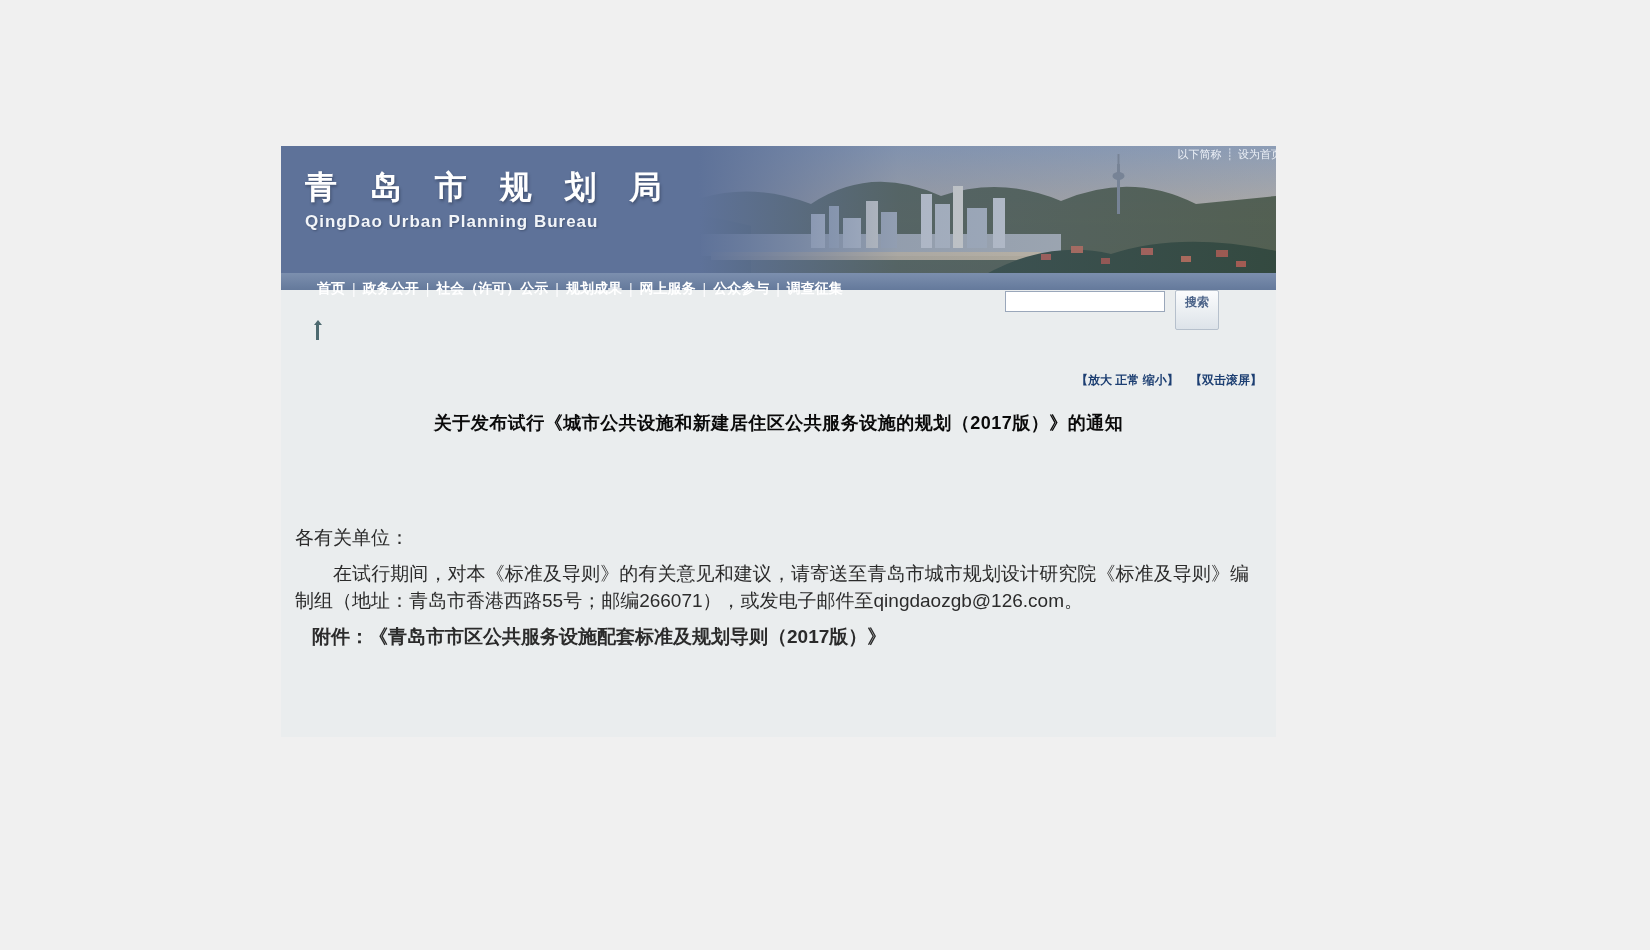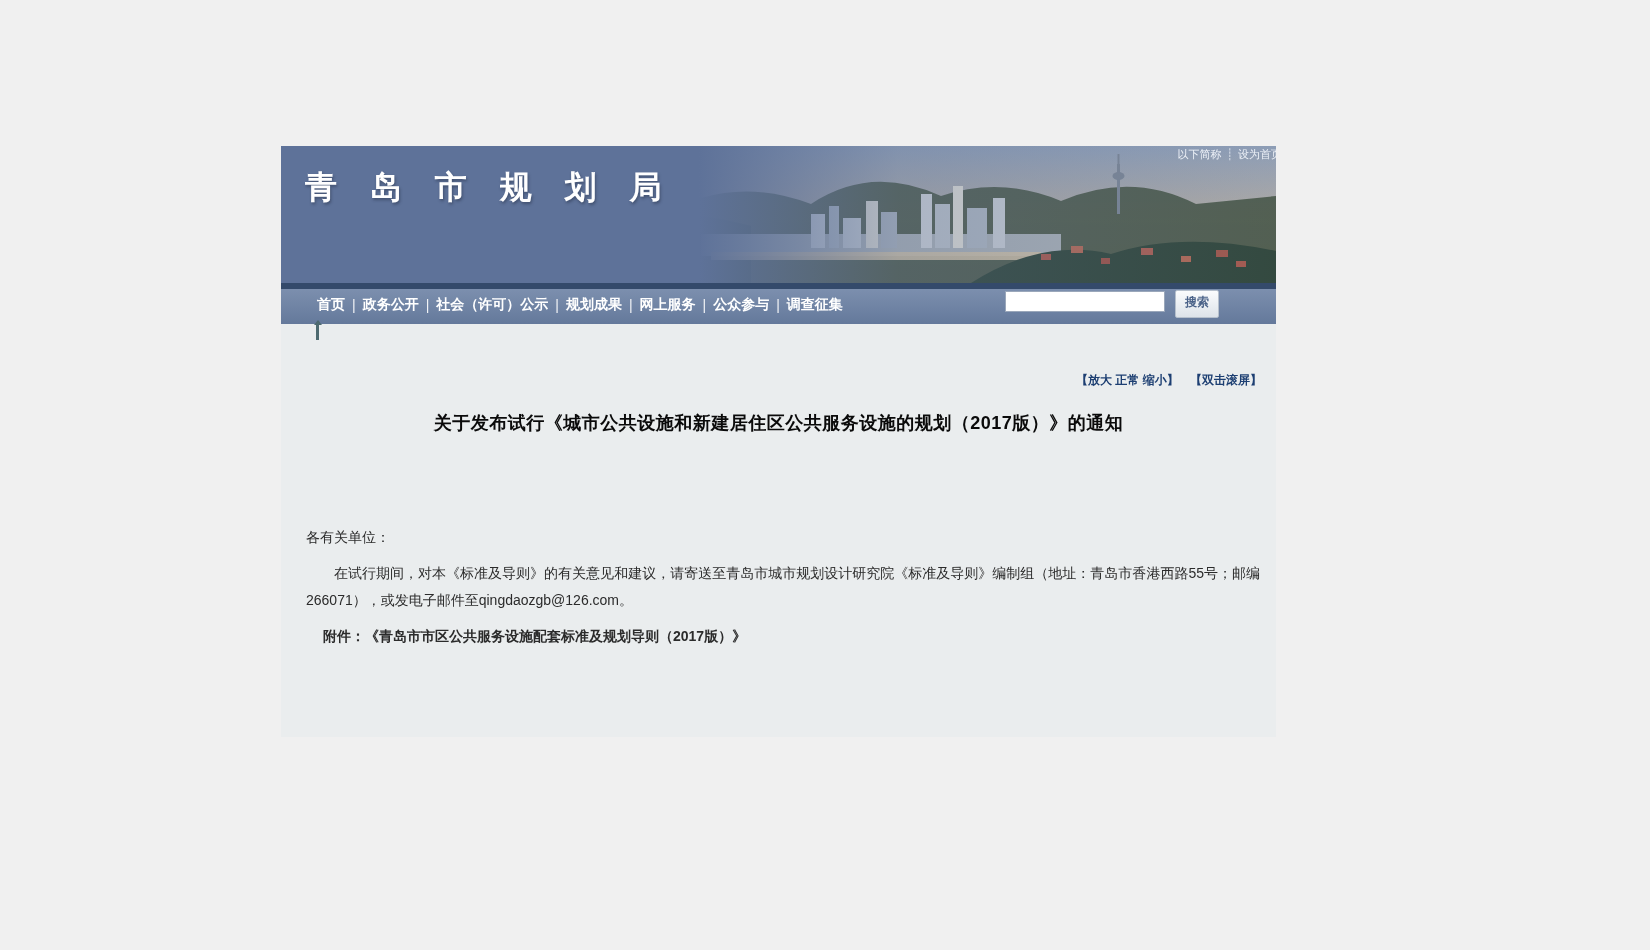--- a/index.html
+++ b/index.html
@@ -37,39 +37,39 @@
     color:#eef2f8; font-size:11px; white-space:nowrap;
   }
   .topbar span { cursor:pointer; }
   .topbar .sep { margin:0 5px; opacity:.8; }
   
   .dark-strip {
     position:absolute; left:0; top:137px; width:995px; height:6px;
     background:#344a6b;
   }
   .navbar {
-    position:absolute; left:0; top:143px; width:995px; height:35px;
+    position:absolute; left:0; top:127px; width:995px; height:17px;
     background:linear-gradient(#7c8fae, #64799b);
   }
   .nav-links {
     position:absolute; left:36px; top:0; height:31px;
     display:flex; align-items:center;
     color:#fff; font-size:14px; font-weight:bold; white-space:nowrap;
   }
   .nav-item { cursor:pointer; }
   .nav-sep { margin:0 7px; font-weight:normal; opacity:.9; }
   .search-input {
     position:absolute; left:724px; top:145px;
     width:160px; height:21px;
     border:1px solid #9aa7ba; background:#fff;
     font-size:12px; padding:0 4px;
   }
   .search-btn {
     position:absolute; left:894px; top:144px;
-    width:44px; height:28px;
+    width:44px; height:40px;
     background:linear-gradient(#fbfcfd,#dde3e9);
     border:1px solid #b6c0cc; border-radius:2px;
     color:#4a6288; font-size:12px; font-weight:bold;
     cursor:pointer; line-height:22px; text-align:center;
   }
   
   .content-marker {
     position:absolute; left:35px; top:179px;
     width:3px; height:15px; background:#4d6a70;
   }
@@ -89,22 +89,22 @@
     text-align:center; font-size:18px; font-weight:bold; color:#0a0a0a;
     letter-spacing:.5px;
   }
   .date-bar {
     position:absolute; left:19px; top:311px; width:964px; height:18px;
     background:#d8dadb; text-align:center;
     font-family:"DejaVu Sans Mono", monospace;
     font-size:11px; color:#4d4d4d; line-height:18px;
   }
   .article-body {
-    position:absolute; left:25px; top:378px; width:954px;
-    font-size:14px; color:#2b2b2b; line-height:27px; text-align:justify;
+    position:absolute; left:14px; top:378px; width:954px;
+    font-size:19px; color:#2b2b2b; line-height:27px; text-align:justify;
   }
   .salutation { margin-bottom:9px; }
   .article-body p.para { text-indent:2em; margin-bottom:9px; }
   .attachment { font-weight:bold; margin-top:4px;padding-left:17px; }
 </style>
 </head>
 <body>
 
 <div class="page">
 
@@ -163,20 +163,21 @@
 
       <rect x="0" y="0" width="995" height="137" fill="url(#fade)"></rect>
     </svg>
 
     <div class="topbar">
       <span>以下简称</span><span class="sep">┊</span><span>设为首页</span>
     </div>
 
     <div class="banner-titles">
       <div class="banner-title-cn">青 岛 市 规 划 局</div>
+      <div class="banner-title-en">QingDao Urban Planning Bureau</div>
     </div>
   </div>
 
   <div class="dark-strip"></div>
 
   <div class="navbar">
     <div class="nav-links">
       <span class="nav-item">首页</span>
       <span class="nav-sep">|</span>
       <span class="nav-item">政务公开</span>

